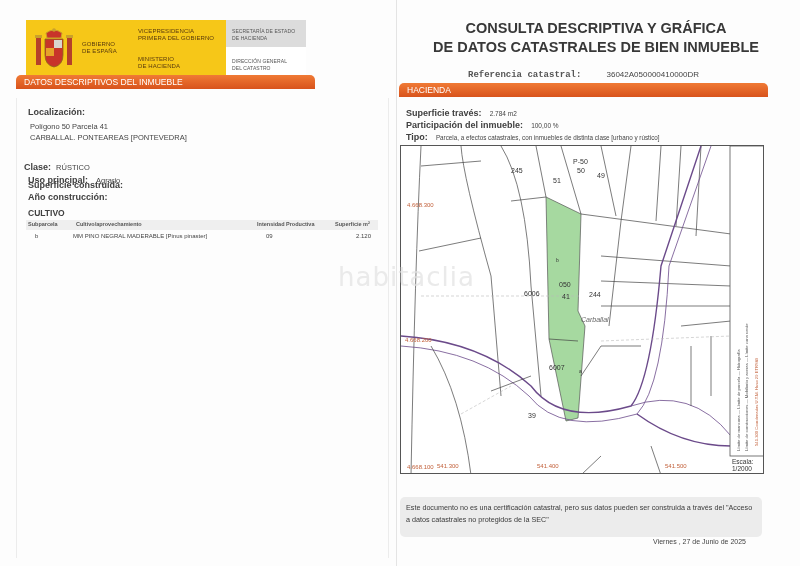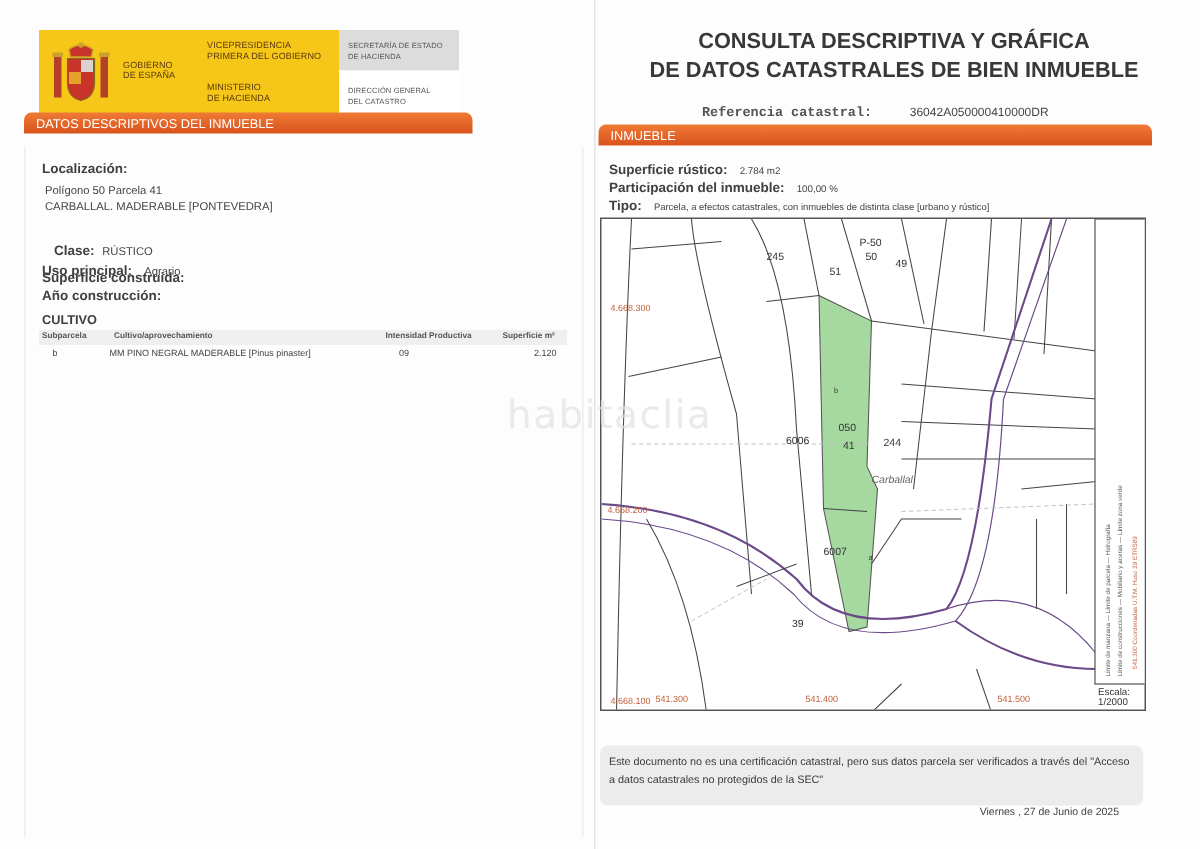--- a/index.html
+++ b/index.html
@@ -84,23 +84,23 @@
 <div class="abs" style="left:468px;top:62px;">
   <span class="ref-lbl">Referencia catastral:</span>
   <span class="val" style="margin-left:20px;font-size:8px;">36042A050000410000DR</span>
 </div>
 
 <div class="abs sec-head" style="left:16px;top:75px;width:299px;">DATOS DESCRIPTIVOS DEL INMUEBLE</div>
 <div class="abs sec-body-left"></div>
 
 <div class="abs lbl" style="left:28px;top:107px;">Localización:</div>
 <div class="abs val" style="left:30px;top:122px;">Polígono 50 Parcela 41</div>
-<div class="abs val" style="left:30px;top:133px;">CARBALLAL. MADERABLE [PONTEVEDRA]</div>
-
-<div class="abs" style="left:36px;top:155px;">
+<div class="abs val" style="left:30px;top:133px;">CARBALLAL. PONTEAREAS [PONTEVEDRA]</div>
+
+<div class="abs" style="left:24px;top:155px;">
   <span class="lbl">Clase:</span>
   <span class="val">RÚSTICO</span>
 </div>
 <div class="abs" style="left:28px;top:168px;">
   <span class="lbl">Uso principal:</span>
   <span class="val" style="margin-left:3px;">Agrario</span>
 </div>
 <div class="abs lbl" style="left:28px;top:180px;">Superficie construida:</div>
 <div class="abs lbl" style="left:28px;top:192px;text-align:right;">Año construcción:</div>
 
@@ -111,23 +111,23 @@
 <div class="abs th" style="left:257px;">Intensidad Productiva</div>
 <div class="abs th" style="left:335px;">Superficie m²</div>
 
 <div class="abs" style="left:26px;top:232px;width:352px;height:10px;">
   <span class="abs small" style="left:9px;top:1px;">b</span>
   <span class="abs small" style="left:47px;top:1px;">MM PINO NEGRAL MADERABLE [Pinus pinaster]</span>
   <span class="abs small" style="left:240px;top:1px;">09</span>
   <span class="abs small" style="left:330px;top:1px;">2.120</span>
 </div>
 
-<div class="abs sec-head" style="left:399px;top:83px;width:369px;">INMUEBLE</div>
+<div class="abs sec-head" style="left:399px;top:83px;width:369px;">HACIENDA</div>
 <div class="abs" style="left:406px;top:101px;">
-  <span class="lbl">Superficie rústico:</span>
+  <span class="lbl">Superficie través:</span>
   <span class="small" style="font-size:6.5px;margin-left:3px;">2.784 m2</span>
 </div>
 <div class="abs" style="left:406px;top:113px;">
   <span class="lbl">Participación del inmueble:</span>
   <span class="small" style="font-size:6.5px;margin-left:3px;">100,00 %</span>
 </div>
 <div class="abs" style="left:406px;top:125px;">
   <span class="lbl">Tipo:</span>
   <span class="small" style="font-size:6.3px;margin-left:3px;">Parcela, a efectos catastrales, con inmuebles de distinta clase [urbano y rústico]</span>
 </div>
@@ -211,14 +211,14 @@
   </svg>
 </div>
 <div class="abs" style="left:732px;top:458px;font-family:'Liberation Sans',sans-serif;font-size:6.5px;color:#333;line-height:7px;">
   <div>Escala:</div>
   <div>1/2000</div>
 </div>
 
 <div class="abs watermark">habitaclia</div>
 
 <div class="abs footer-box"></div>
-<div class="abs footer-text">Este documento no es una certificación catastral, pero sus datos parcela ser verificados a través del "Acceso a datos catastrales no protegidos de la SEC"</div>
+<div class="abs footer-text">Este documento no es una certificación catastral, pero sus datos pueden ser construida a través del "Acceso a datos catastrales no protegidos de la SEC"</div>
 <div class="abs date">Viernes , 27 de Junio de 2025</div>
 
 </body></html>

